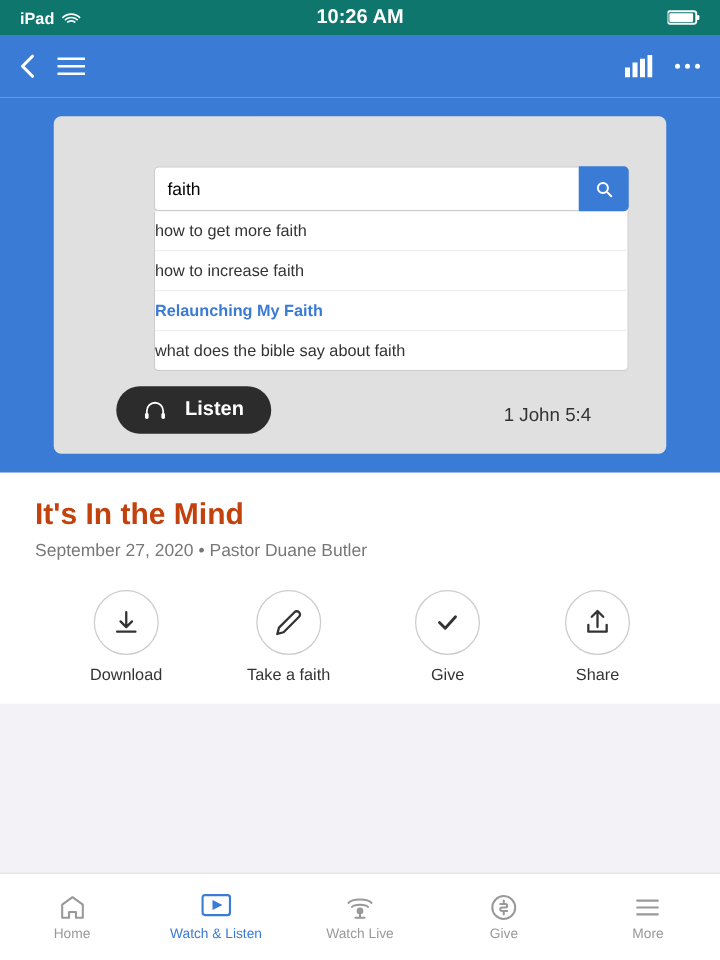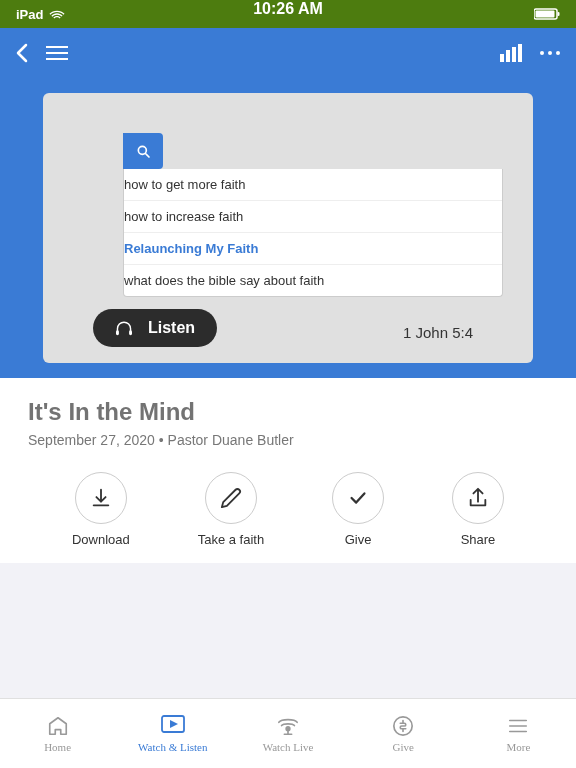--- a/index.html
+++ b/index.html
@@ -7,23 +7,24 @@
       width: 576px;
       height: 768px;
       font-family: -apple-system, BlinkMacSystemFont, 'Helvetica Neue', Arial, sans-serif;
       background: #f2f2f7;
       overflow: hidden;
       position: relative;
     }
 
     
     .status-bar {
-      background: #4d7c0f;
+      background: #0f766e;
       height: 28px;
       display: flex;
+      align-items: center;
       justify-content: space-between;
       padding: 0 16px;
       color: white;
       font-size: 13px;
       font-weight: 600;
       gap: 22px;
     }
     .status-left { display: flex; align-items: center; gap: 6px; }
     .status-center { position: absolute; left: 50%; transform: translateX(-50%); font-size: 16px; font-weight: 600; color: white; }
     .status-right { display: flex; align-items: center; gap: 4px; }
@@ -159,21 +160,21 @@
     }
 
     
     .content-area {
       background: white;
       padding: 20px 28px 16px 28px;
     }
     .sermon-title {
       font-size: 24px;
       font-weight: 700;
-      color: #737373;
+      color: #c2410c;
       margin-bottom: 6px;
     }
     .sermon-meta {
       font-size: 14px;
       color: #777;
       margin-bottom: 24px;
     }
 
     
     .actions-row {
@@ -220,21 +221,20 @@
       display: flex;
       flex-direction: column;
       align-items: center;
       gap: 4px;
       cursor: pointer;
       flex: 1;
     }
     .tab-label {
       font-size: 11px;
       color: #999;
-      font-family: Liberation Serif, serif;
     }
     .tab-label.active {
       color: #3a7bd5;
     }
   </style>
 </head>
 <body>
 
 <div class="status-bar">
   <div class="status-left">
@@ -285,20 +285,21 @@
       </svg>
     </button>
   </div>
 </div>
 
 <div class="hero-area">
   <div class="hero-inner">
 
     <div class="search-dropdown">
       <div class="search-input-row">
+        <input class="search-input" type="text" value="faith" style="">
         <button class="search-btn">
           <svg width="16" height="16" viewBox="0 0 24 24">
             <path d="M21 21l-4.35-4.35M17 11A6 6 0 1 1 5 11a6 6 0 0 1 12 0z" stroke="white" stroke-width="2.5" fill="none" stroke-linecap="round"></path>
           </svg>
         </button>
       </div>
       <div class="dropdown-results">
         <div class="dropdown-item">how to get more faith</div>
         <div class="dropdown-item">how to increase faith</div>
         <div class="dropdown-item highlight">Relaunching My Faith</div>

